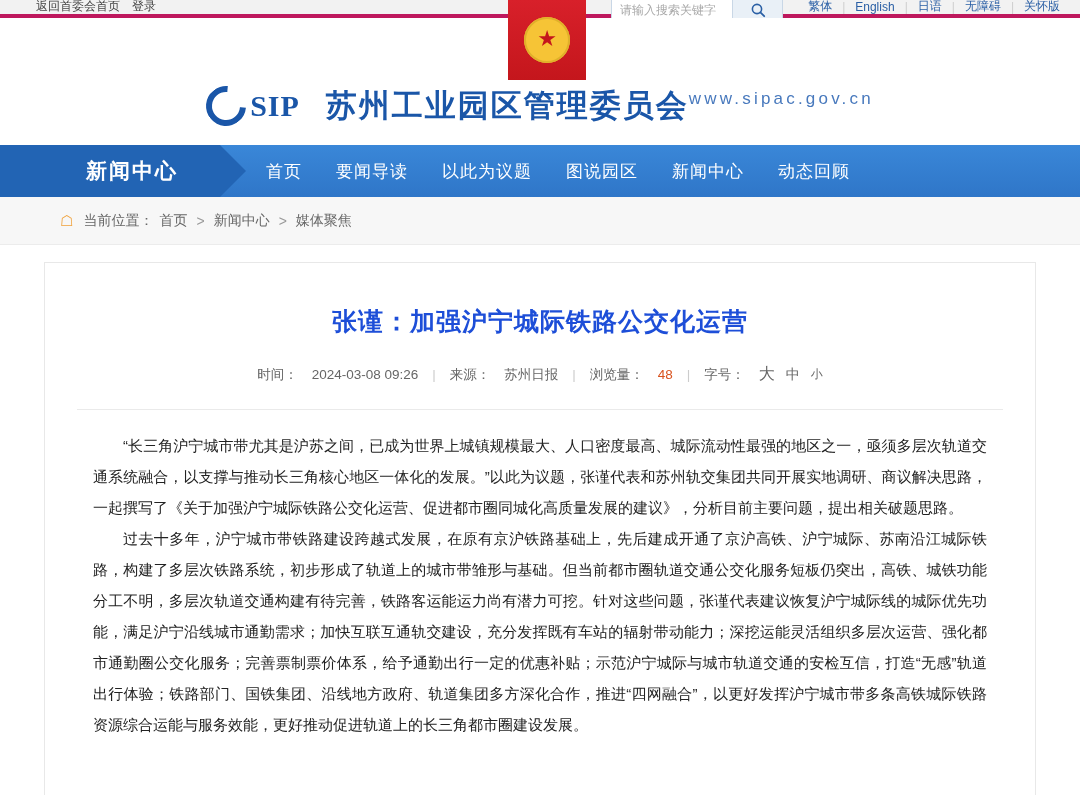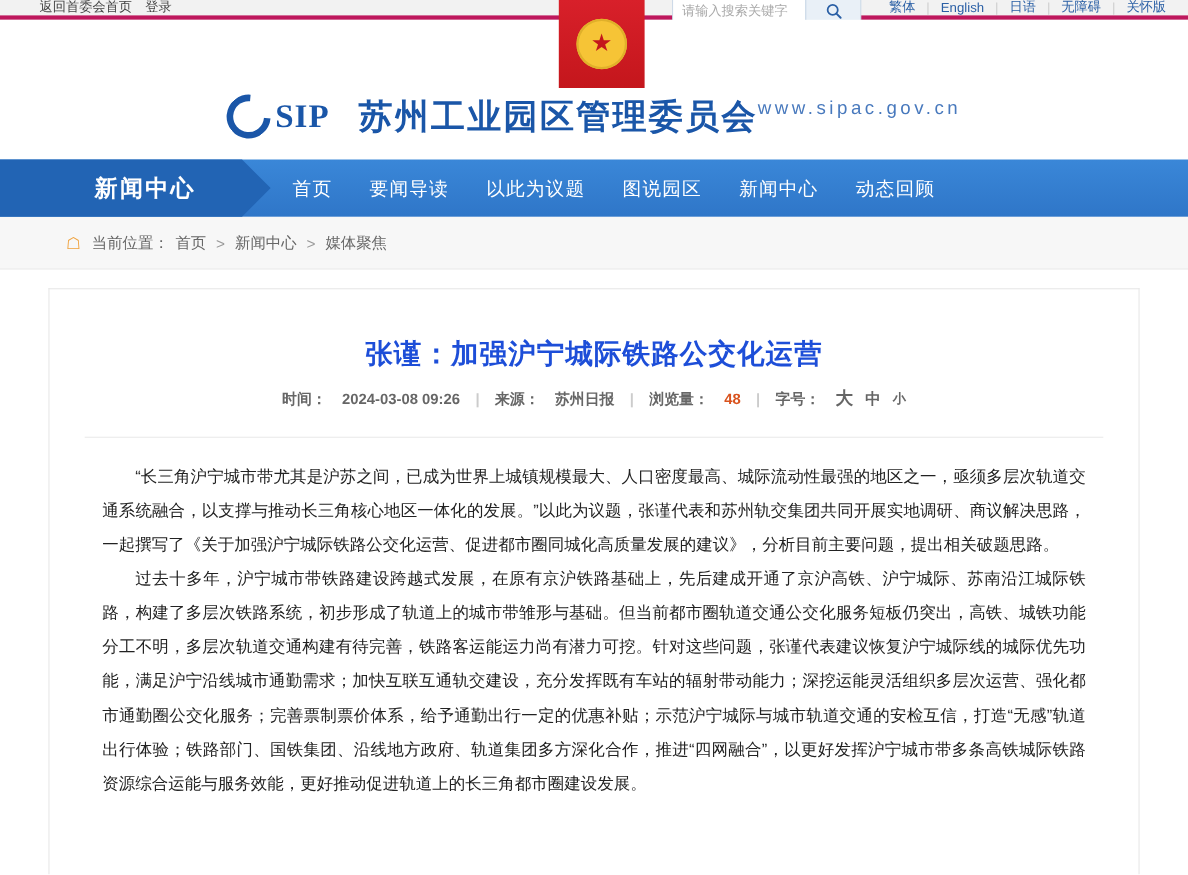--- a/index.html
+++ b/index.html
@@ -225,28 +225,27 @@
   }
   .article-title {
     margin-top: 42px;
     text-align: center;
     font-size: 25px;
     font-weight: bold;
     color: #1d4ed8;
     letter-spacing: 1px;
   }
   .meta {
-    margin-top: 14px;
+    margin-top: 26px;
     display: flex;
     align-items: center;
     justify-content: center;
     gap: 14px;
     font-size: 13.5px;
     color: #666;
-    font-weight: bold;
   }
   .meta .pipe { color: #ccc; }
   .meta .views { color: #d9531e; }
   .meta .fz { display: inline-flex; align-items: center; gap: 11px; }
   .meta .fz .big { font-size: 16px; cursor: pointer; }
   .meta .fz .mid { font-size: 14px; cursor: pointer; }
   .meta .fz .sml { font-size: 12px; cursor: pointer; }
 
   .divider {
     margin: 24px 32px 0 32px;

